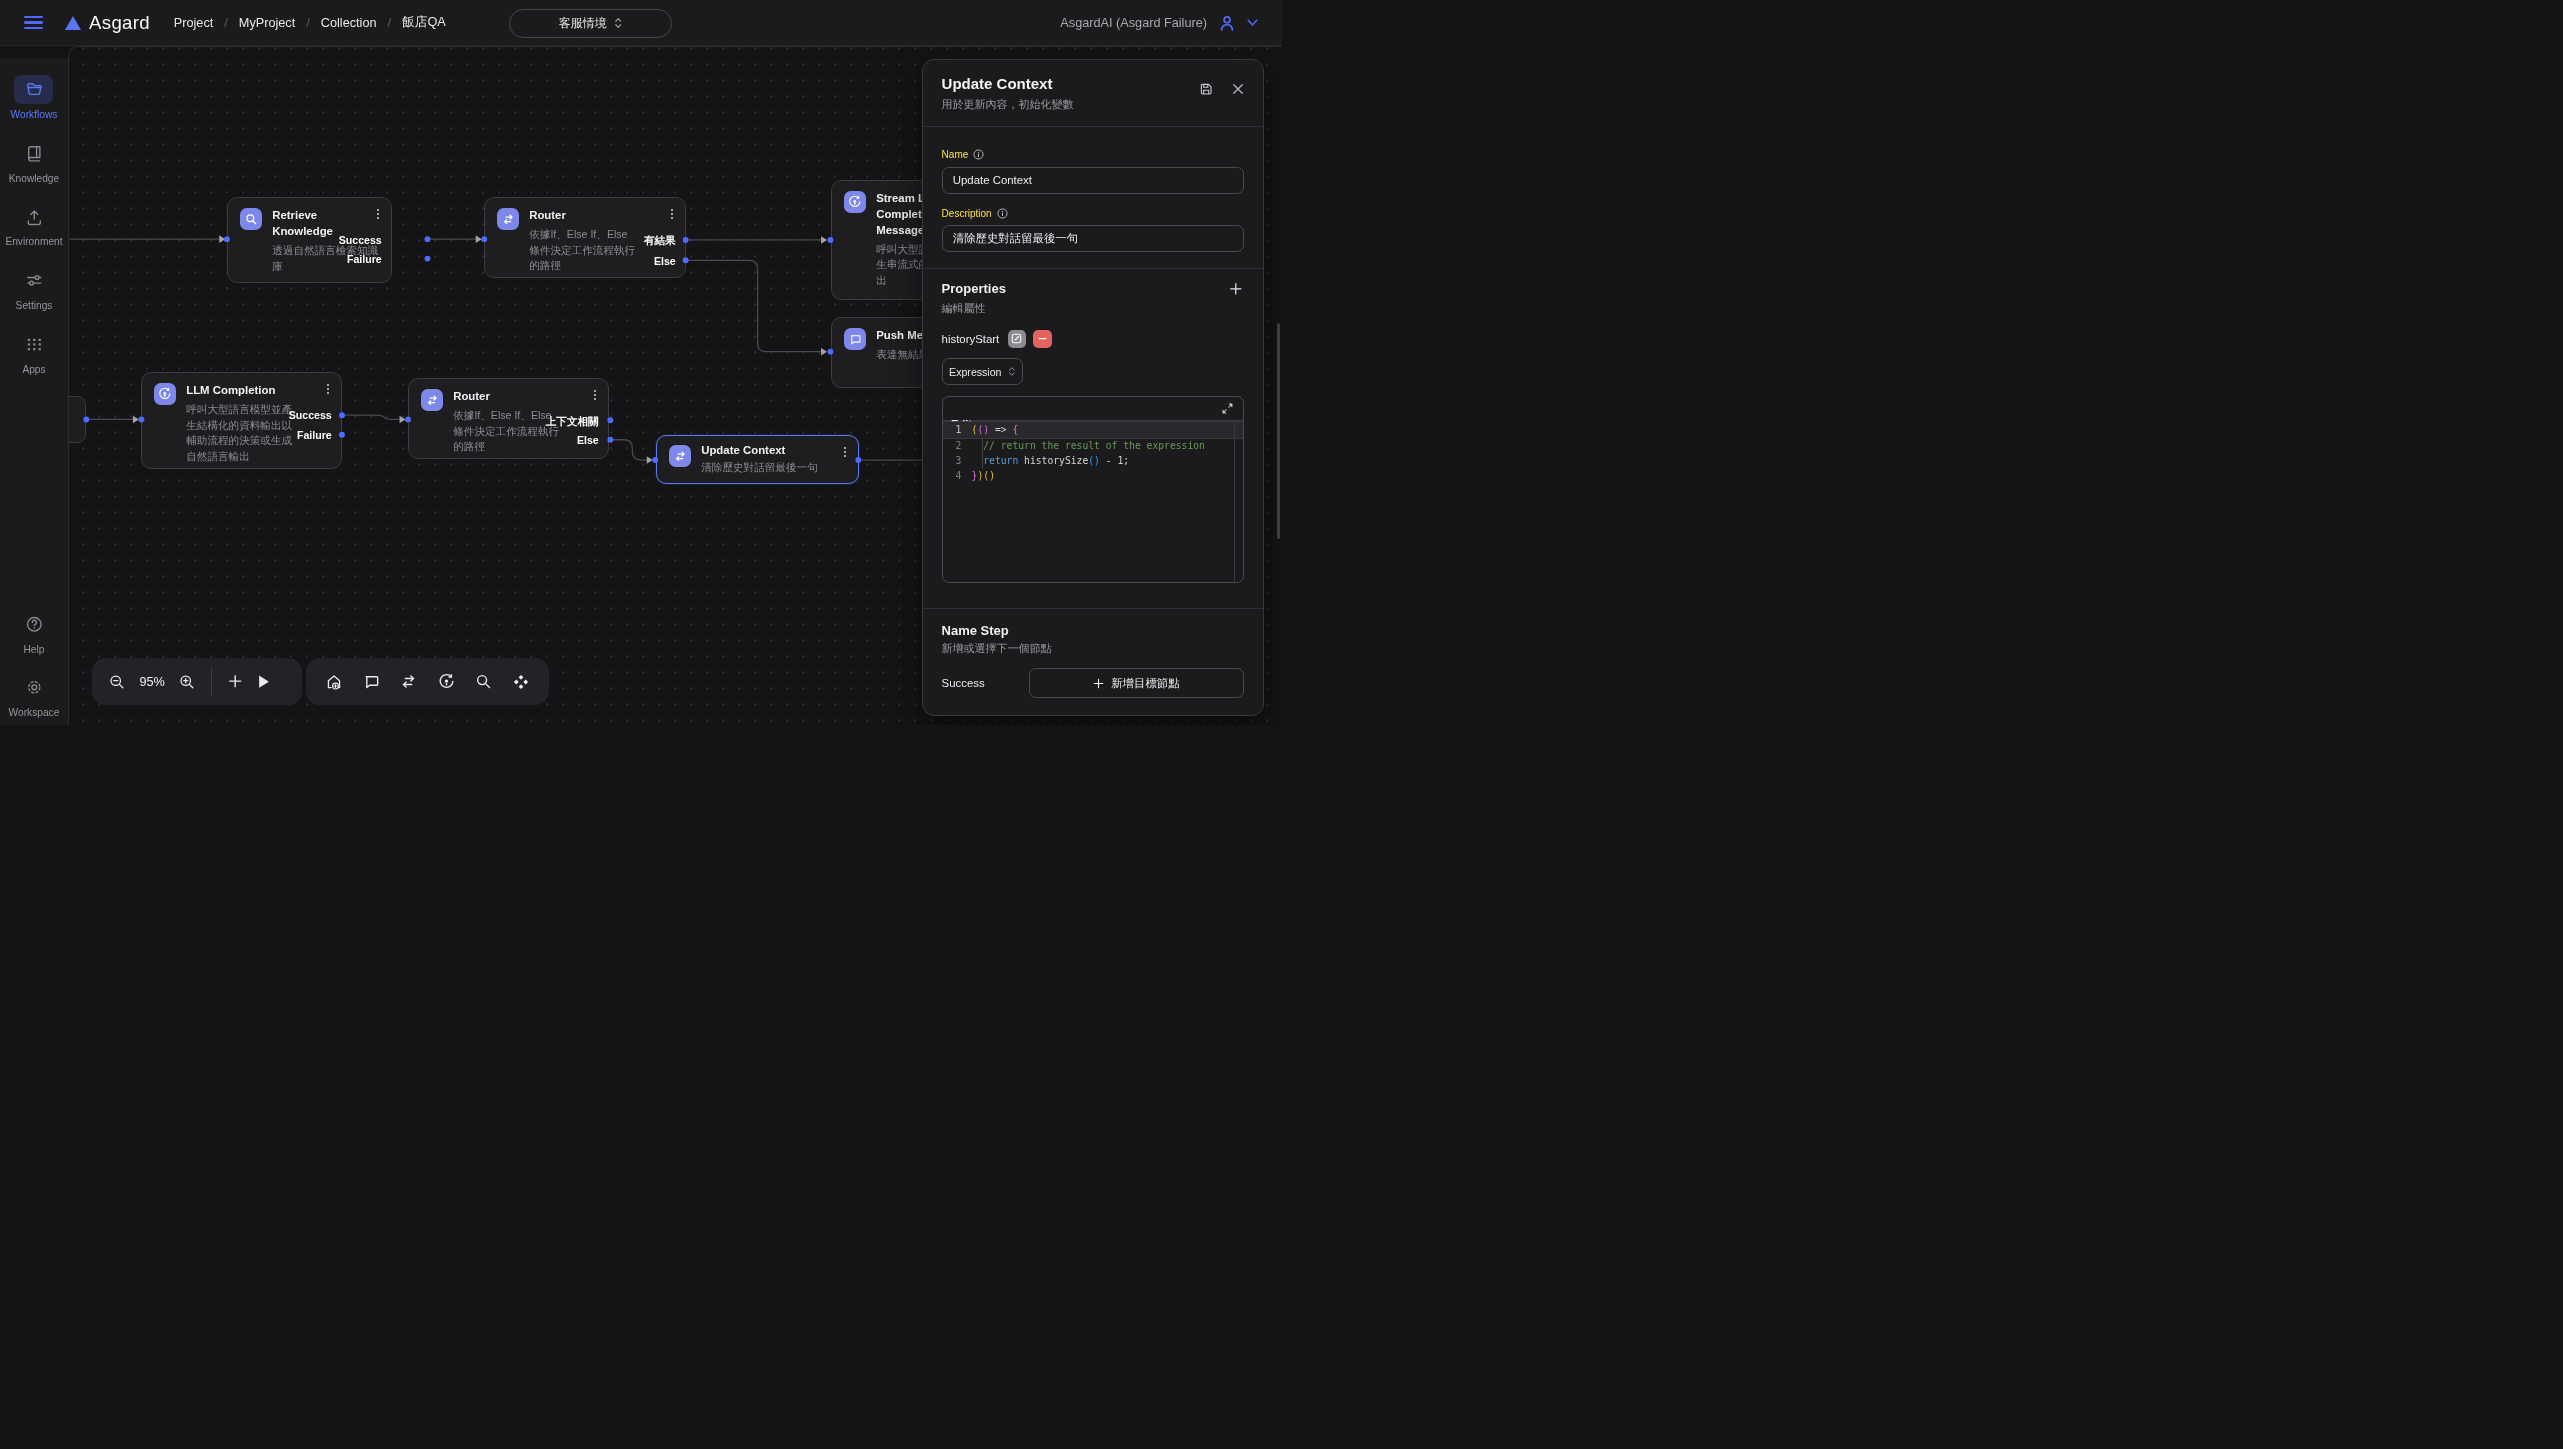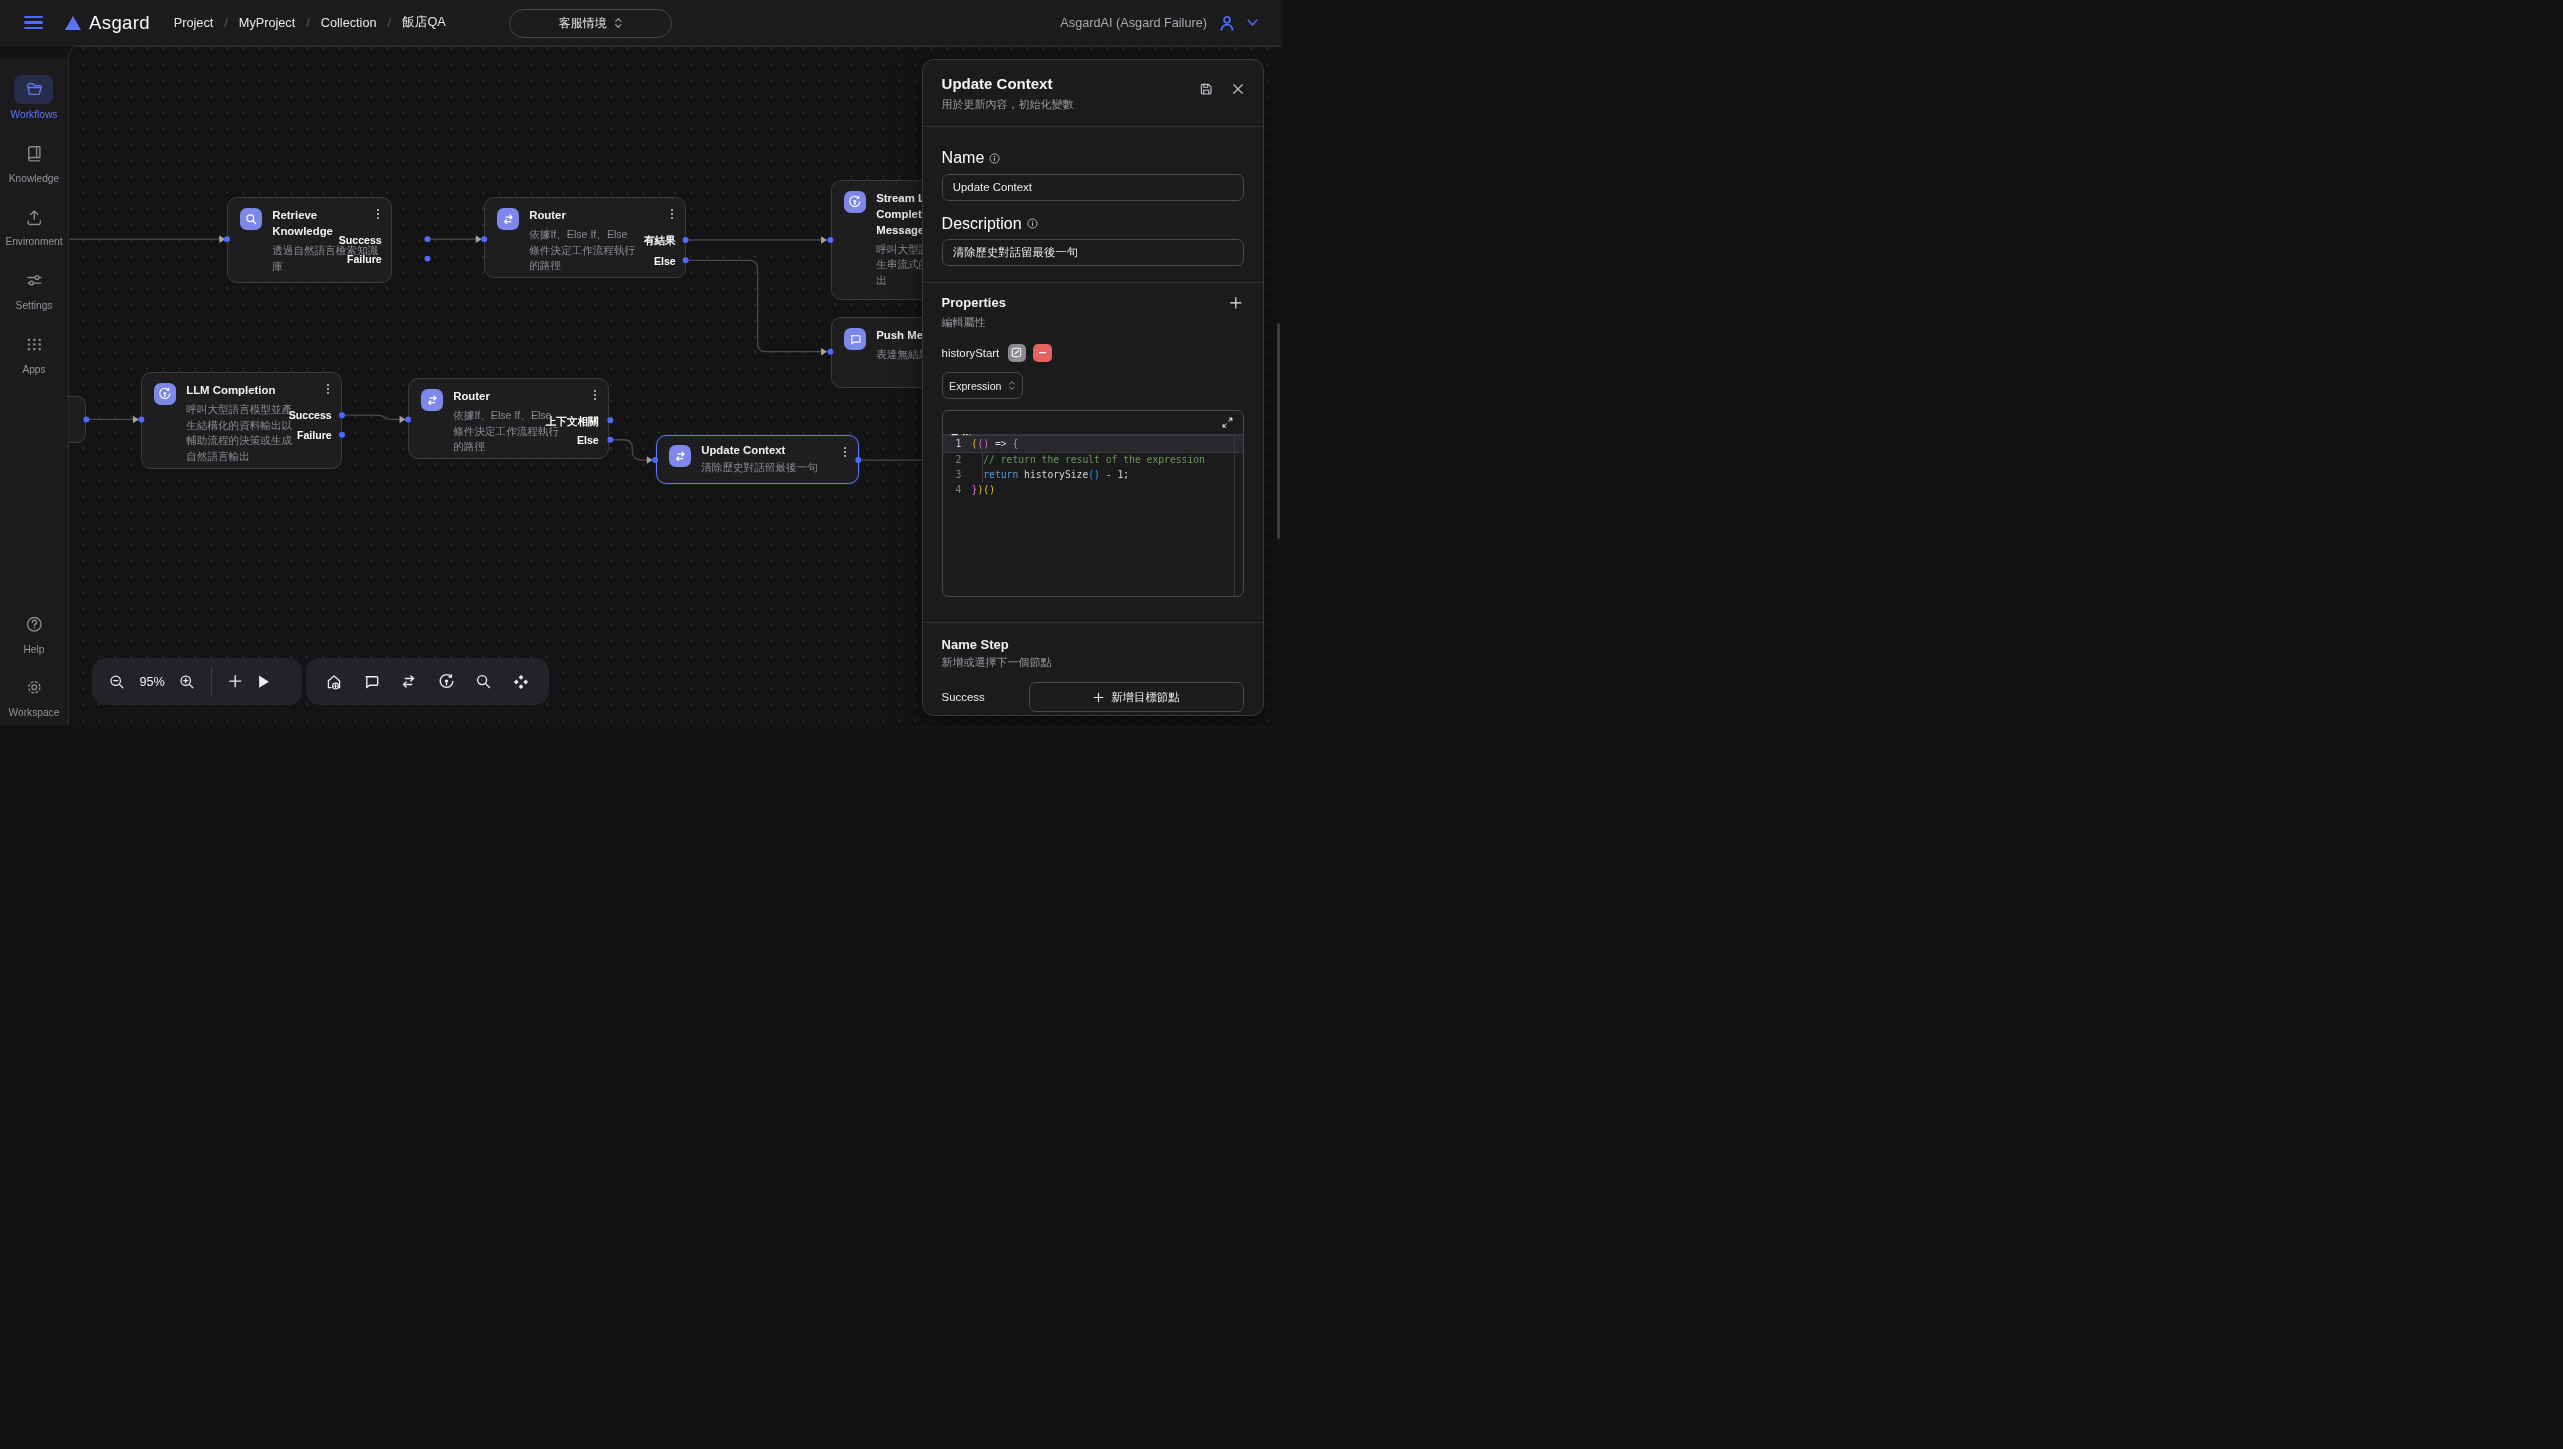--- a/index.html
+++ b/index.html
@@ -76,21 +76,21 @@
   .panel {
     position:absolute; left:922px; top:59px; width:342px; height:657px;
     background:#1b1b1e; border:0.8px solid #39393d; border-radius:12px;
     box-shadow:0 10.2px 29px rgba(0,0,0,.55); z-index:10; overflow:hidden;
   }
   .panel-header { padding:15.3px 18.6px 13.6px; position:relative; border-bottom:0.8px solid #303034; }
   .panel-title { font-size:15px; font-weight:700; color:#f5f5f7; }
   .panel-sub { font-size:11px; color:#9b9b9f; margin-top:5.1px; }
   .panel-hicons { position:absolute; right:17px; top:20.3px; display:flex; gap:15.3px; align-items:center; }
   .panel-body { padding:12px 18.6px 0; }
-  .field-label { display:flex; align-items:center; gap:5.1px; font-size:16px; color:#ffffff; margin-top:10.2px; }
+  .field-label { display:flex; align-items:center; gap:5.1px; font-size:10px; color:#fde047; margin-top:10.2px; }
   .text-input {
     margin-top:6.8px; height:27px; width:100%; border:0.8px solid #4a4a4f; border-radius:6.8px;
     background:transparent; color:#ececef; font-size:11.4px; padding:0 10.2px;
     font-family:"Liberation Sans", sans-serif;
   }
   .bleed-div { border-top:0.8px solid #303034; margin:15.3px -18.6px 0; }
   .sect-row { display:flex; align-items:flex-start; justify-content:space-between; margin-top:12px; }
   .sect-title { font-size:13px; font-weight:700; color:#f2f2f4; }
   .sect-sub { font-size:11px; color:#9b9b9f; margin-top:3.4px; }
   .prop-row { display:flex; align-items:center; gap:6.8px; margin-top:13.6px; }

